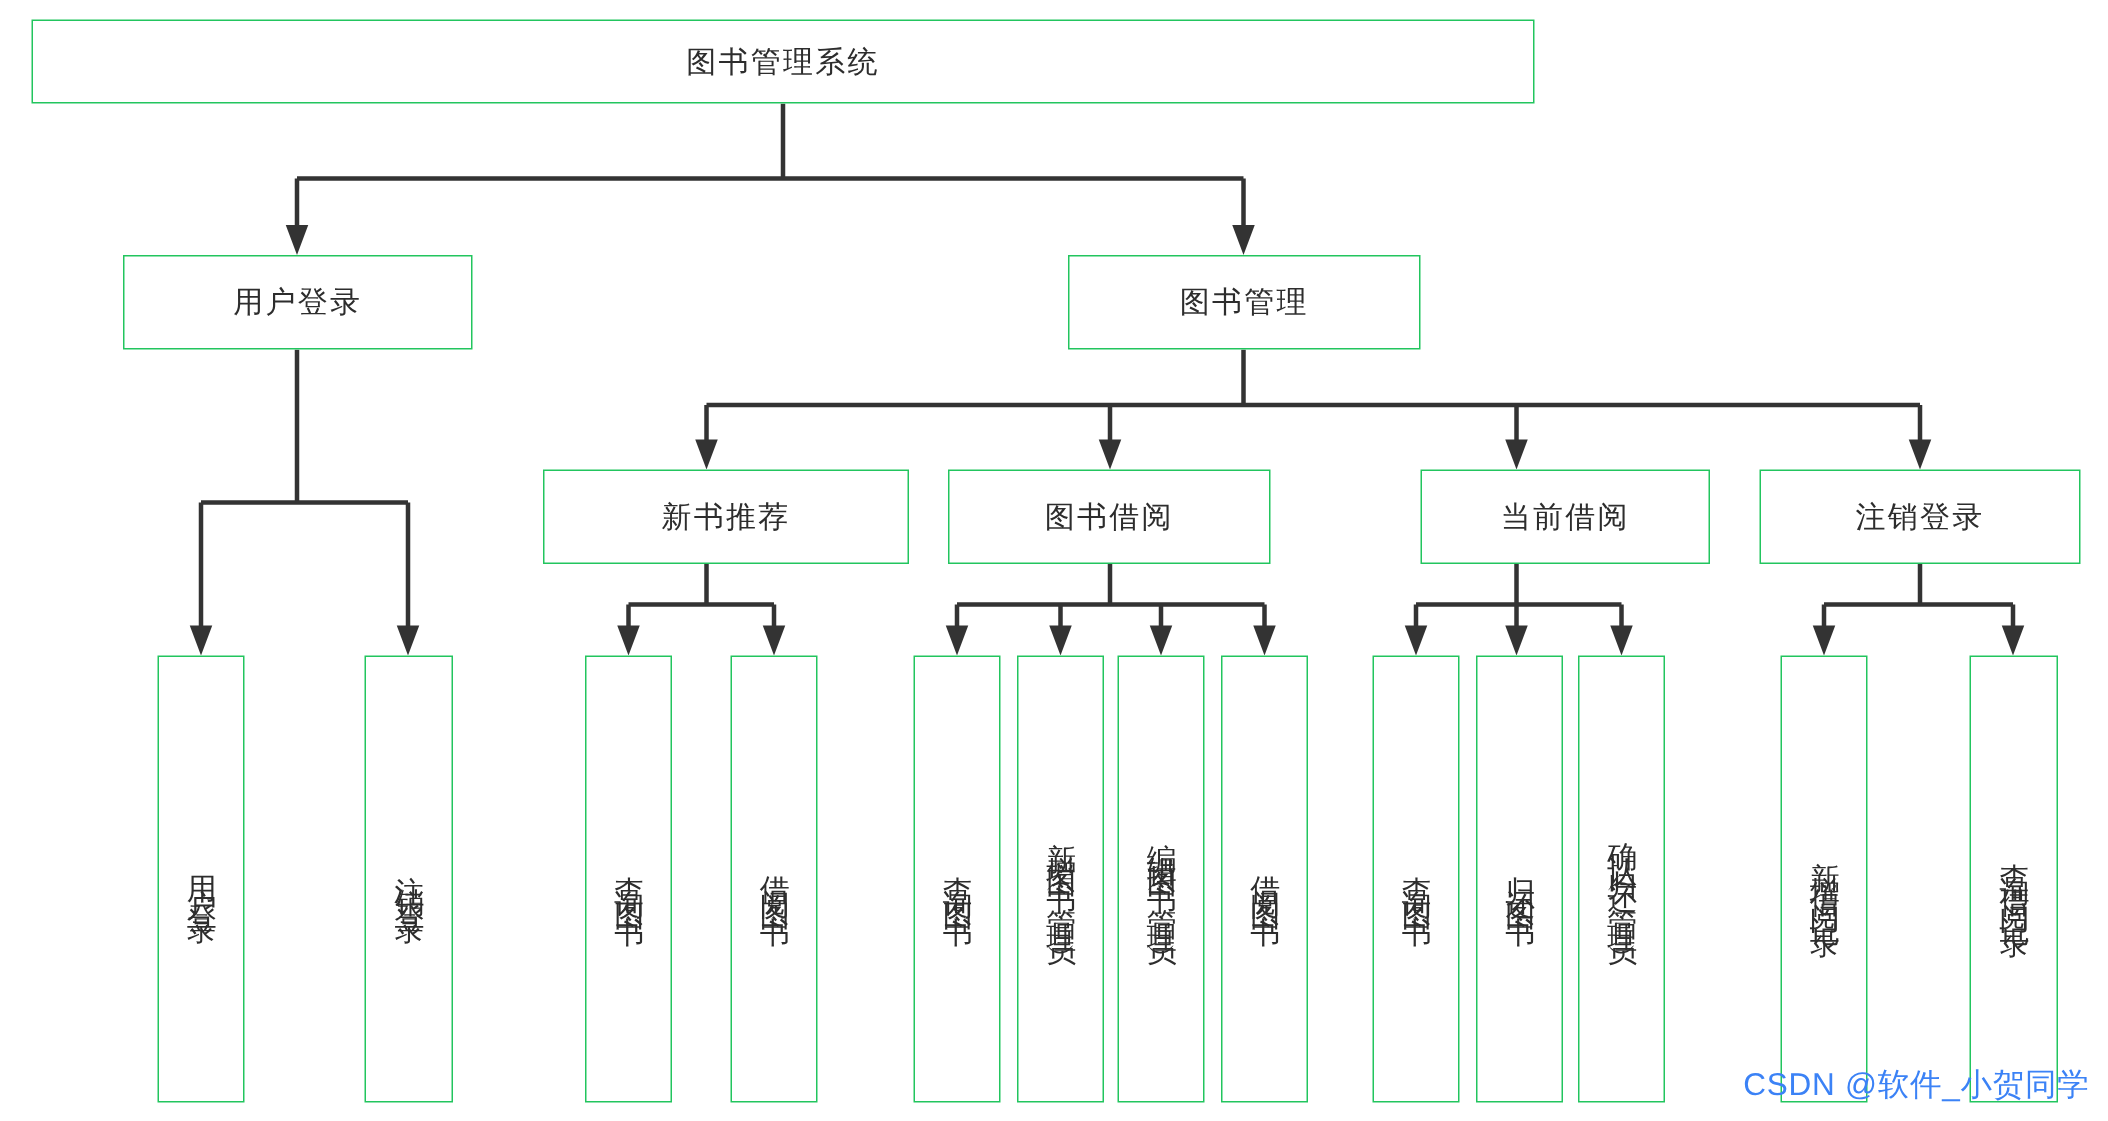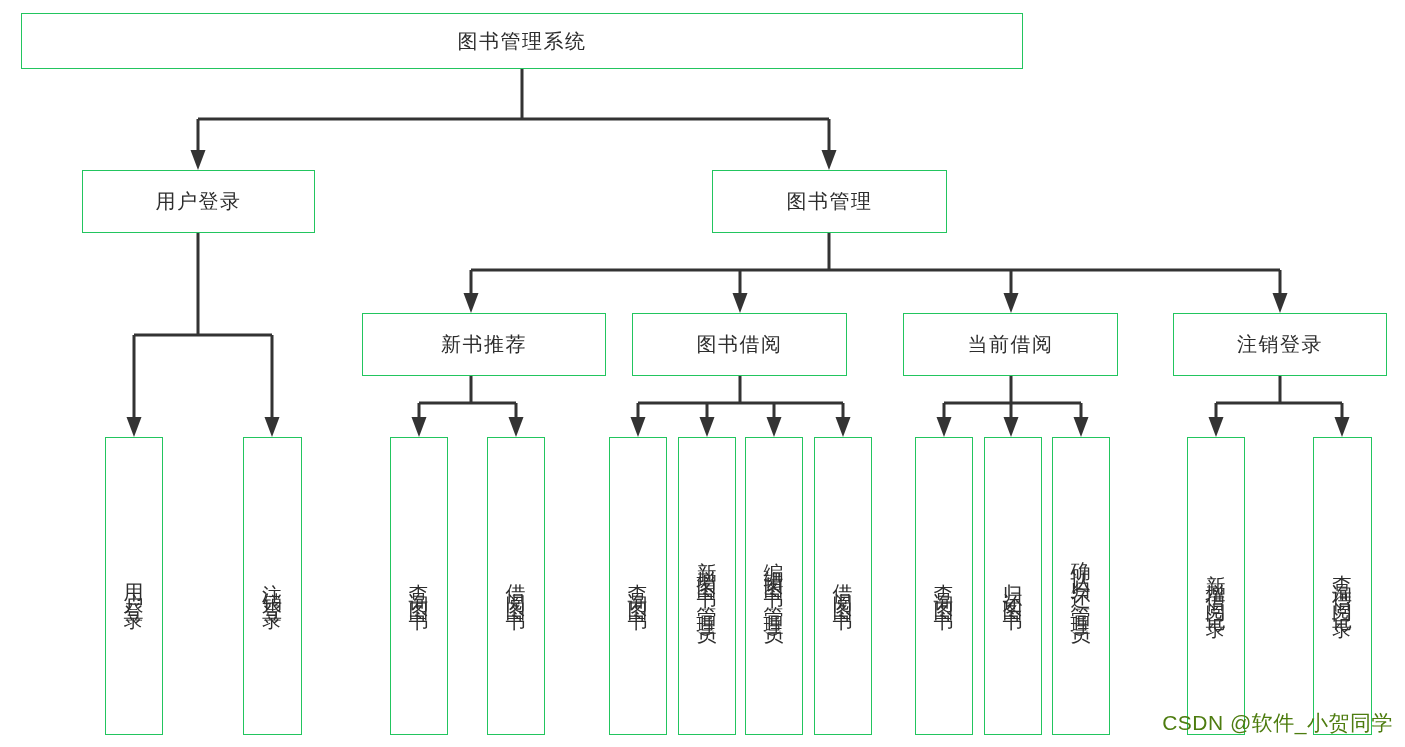--- a/index.html
+++ b/index.html
@@ -18,21 +18,21 @@
     font-size:20px; letter-spacing:1.5px; white-space:nowrap;
   }
   .node.v span {
     writing-mode:vertical-rl; text-orientation:mixed;
     font-size:20px; line-height:1; letter-spacing:9px;
     white-space:nowrap;
   }
   svg.connectors { position:absolute; left:0; top:0; z-index:1; }
   .watermark {
     position:absolute; right:12px; bottom:10px;
-    color:#4d7c0f; font-size:21px; letter-spacing:0.5px;
+    color:#3b82f6; font-size:21px; letter-spacing:0.5px;
     z-index:5; white-space:nowrap;
   }
 </style>
 </head>
 <body>
 
 <div class="canvas">
 
   <svg class="connectors" width="1405" height="747" viewBox="0 0 1405 747">
     <g stroke="#333333" stroke-width="3" fill="none">
@@ -84,21 +84,21 @@
   <div class="node h" style="left:712px;top:170px;width:235px;height:63px">
     <span>图书管理</span>
   </div>
 
   <div class="node h" style="left:362px;top:313px;width:244px;height:63px">
     <span>新书推荐</span>
   </div>
   <div class="node h" style="left:632px;top:313px;width:215px;height:63px">
     <span>图书借阅</span>
   </div>
-  <div class="node h" style="left:903px;top:313px;width:215px;height:63px">
+  <div class="node h" style="left:947px;top:313px;width:193px;height:63px">
     <span>当前借阅</span>
   </div>
   <div class="node h" style="left:1173px;top:313px;width:214px;height:63px">
     <span>注销登录</span>
   </div>
 
   <div class="node v" style="left:105px;top:437px;width:58px;height:298px">
     <span>用户登录</span>
   </div>
   <div class="node v" style="left:243px;top:437px;width:59px;height:298px">

